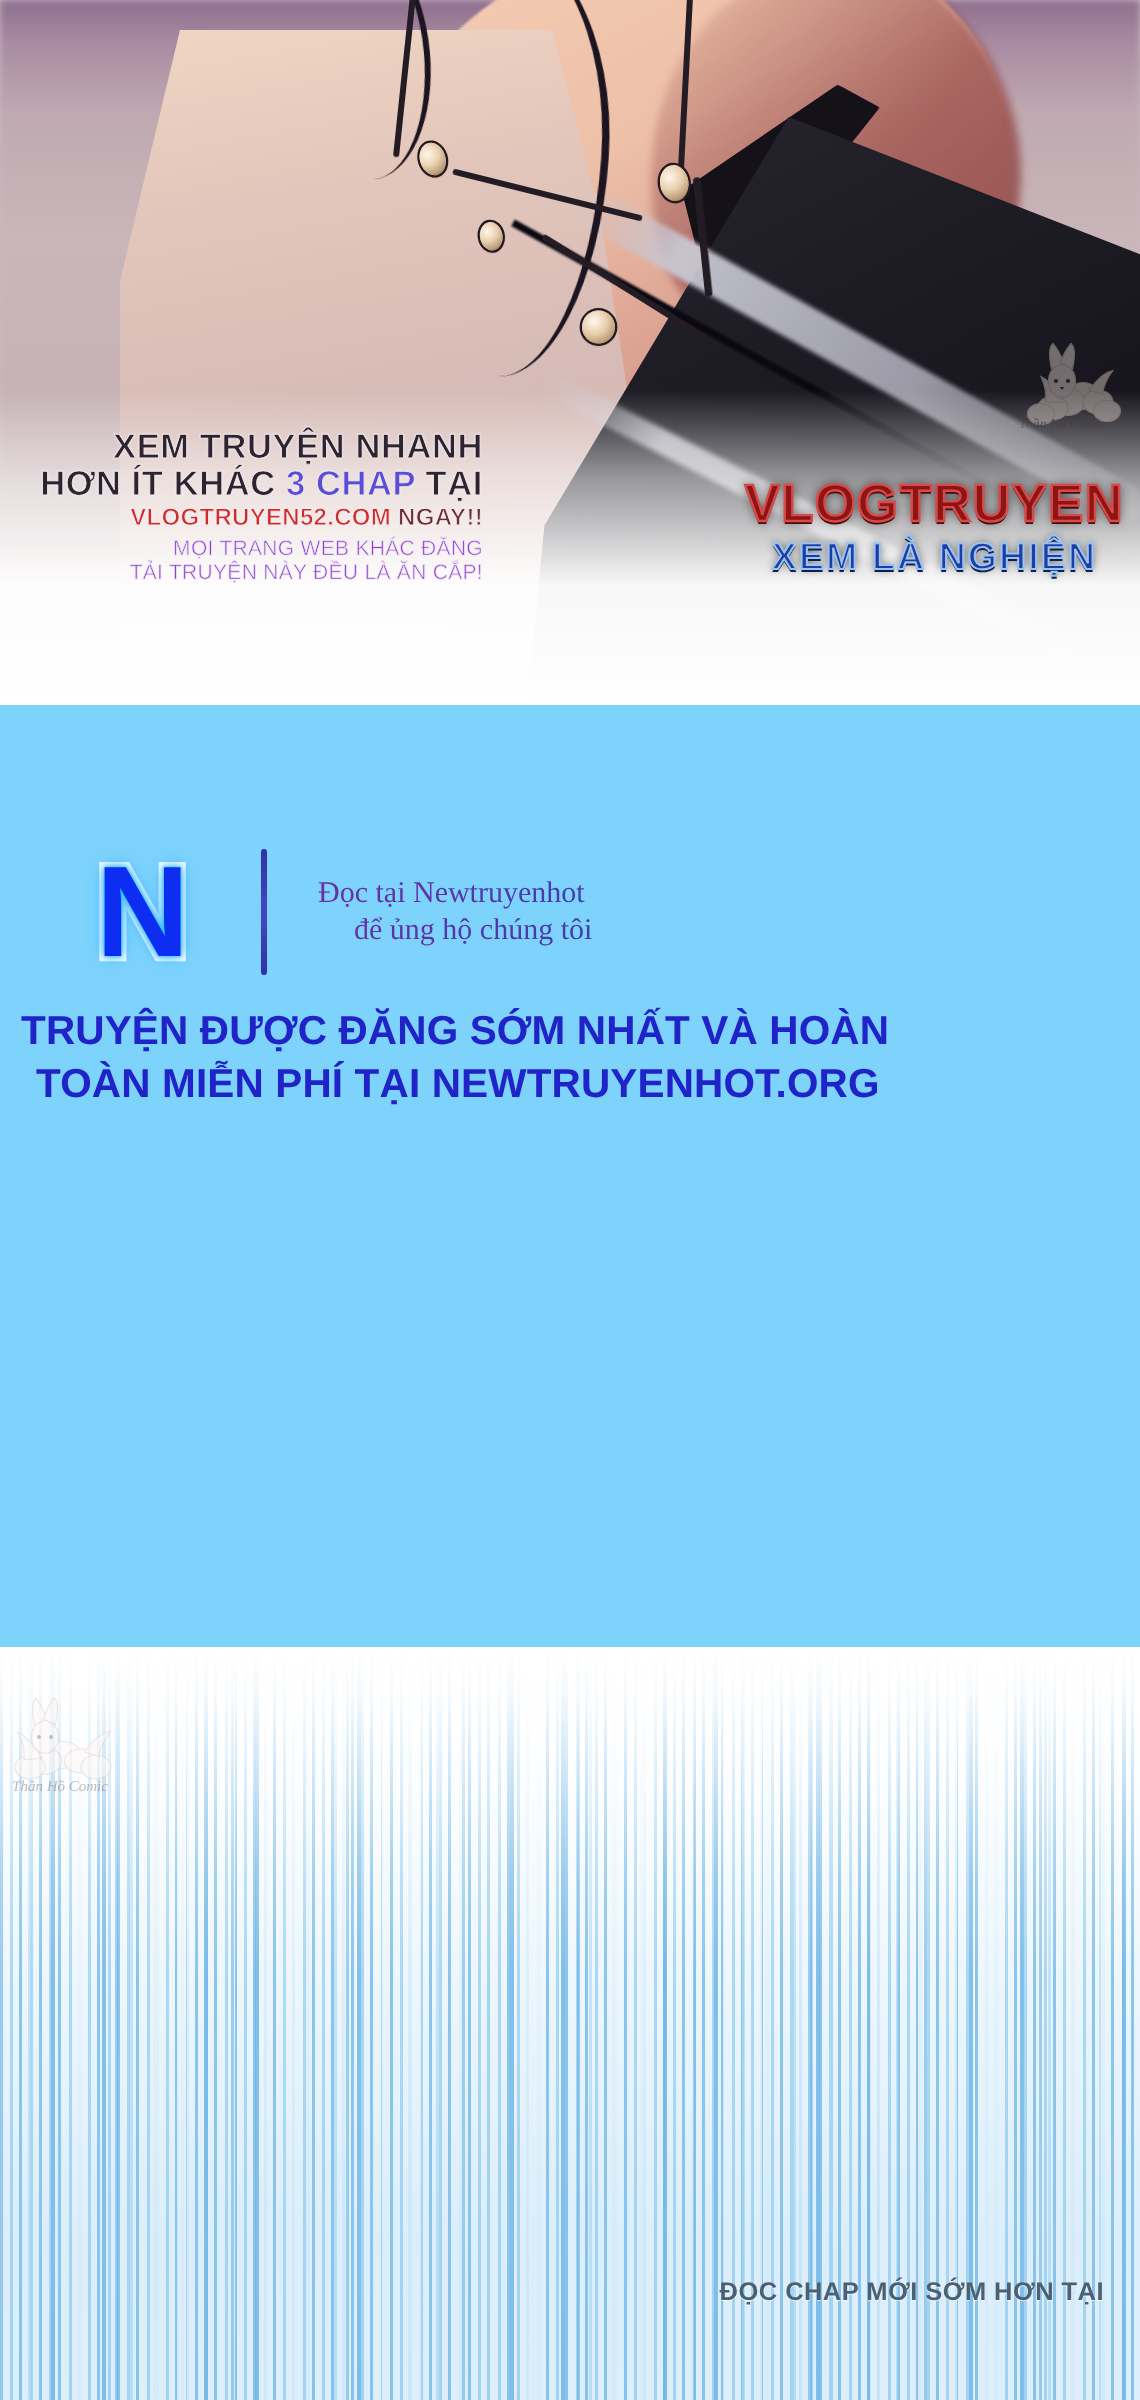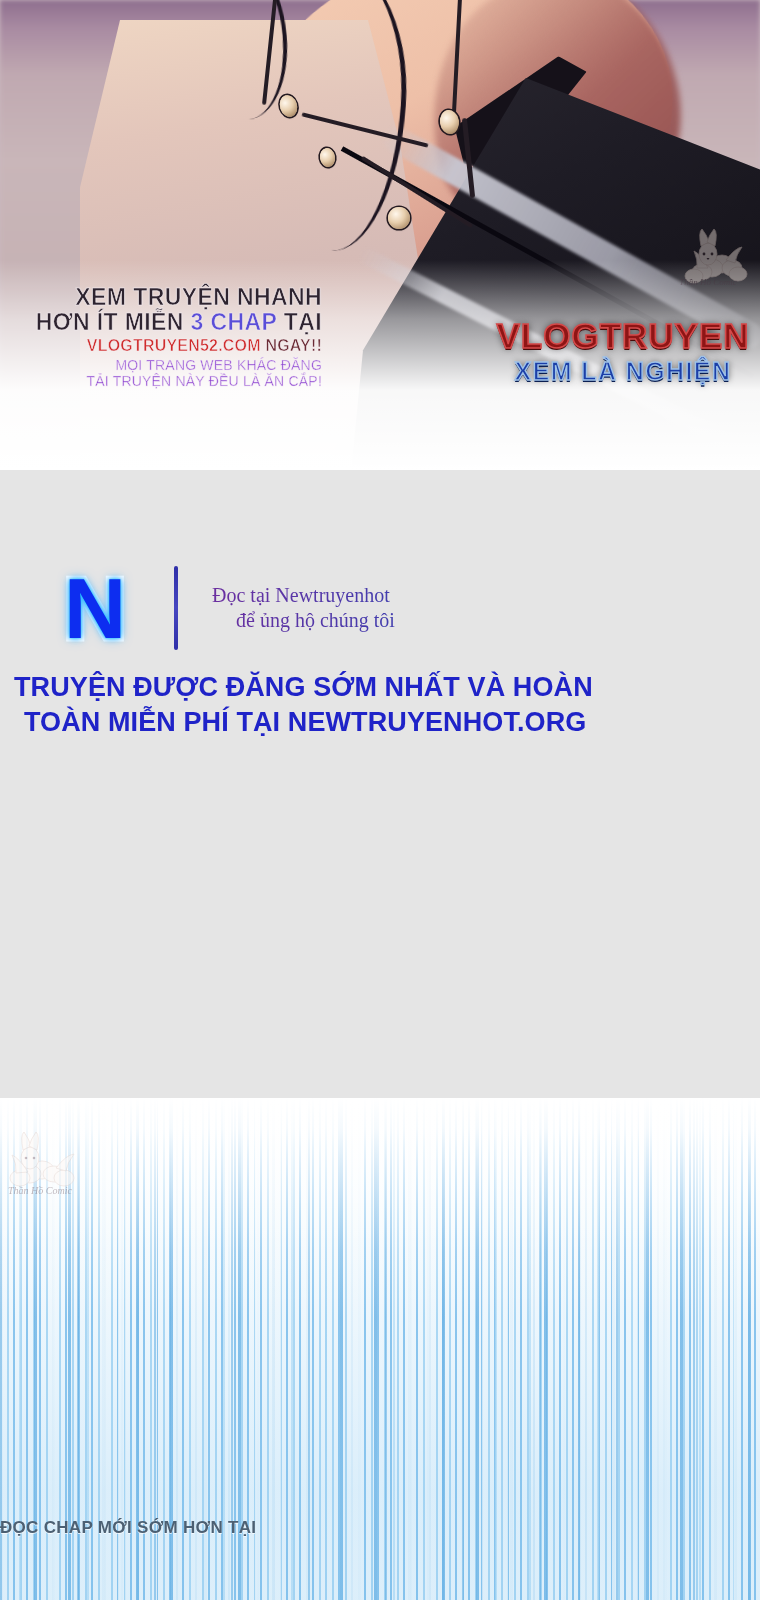--- a/index.html
+++ b/index.html
@@ -9,21 +9,21 @@
     height: 1600px;
     background: #ffffff;
     font-family: "Liberation Sans", sans-serif;
     overflow: hidden;
   }
 
   #page {
     position: relative;
     width: 760px;
     height: 1600px;
-    background: #e5e5e5;
+    background: #7dd3fc;
     overflow: hidden;
     padding-left: 10px;
   }
 
   
   .panel {
     position: absolute;
     left: 0; top: 0;
     width: 760px;
     height: 470px;
@@ -411,20 +411,21 @@
     inset: 0;
     background: linear-gradient(180deg, rgba(190,226,248,0) 0%, rgba(168,215,245,0.22) 45%, rgba(150,206,242,0.34) 78%, rgba(140,201,240,0.30) 100%);
   }
 
   
   .footer {
     position: absolute;
     left: 0; top: 1518px;
     width: 760px;
     padding-right: 24px;
+    text-align: right;
     user-select: none;
   }
   .footer-l1 {
     font-size: 17px;
     font-weight: 700;
     letter-spacing: .3px;
     color: #4c6073;
     text-shadow: 0 1px 0 rgba(255,255,255,.7);
     white-space: nowrap;
   }
@@ -487,21 +488,21 @@
         <circle cx="44" cy="36" r="1.4"></circle>
         <path d="M38.5 40 l1.5 2 l1.5 -2 z"></path>
       </g>
       <text x="40" y="67" font-family="'Liberation Serif',serif" font-size="9" font-style="italic" fill="#4a3340" text-anchor="middle" opacity="0.85">Thần Hồ Comic</text>
     </svg>
   </div>
 
   <div class="wm-left">
     <div class="wm-l1">XEM TRUYỆN NHANH</div>
     <div class="wm-l2">
-      <span>HƠN ÍT MIỄN </span><span class="chap-hl">3 CHAP</span><span> TẠI</span>
+      <span>HƠN ÍT KHÁC </span><span class="chap-hl">3 CHAP</span><span> TẠI</span>
     </div>
     <div class="wm-l3">
       <span>VLOGTRUYEN52.COM</span><span class="ngay"> NGAY!!</span>
     </div>
     <div class="wm-l4">MỌI TRANG WEB KHÁC ĐĂNG</div>
     <div class="wm-l5">TẢI TRUYỆN NÀY ĐỀU LÀ ĂN CẮP!</div>
   </div>
 
   <div class="wm-right">
     <div class="vlog-main">VLOGTRUYEN</div>

